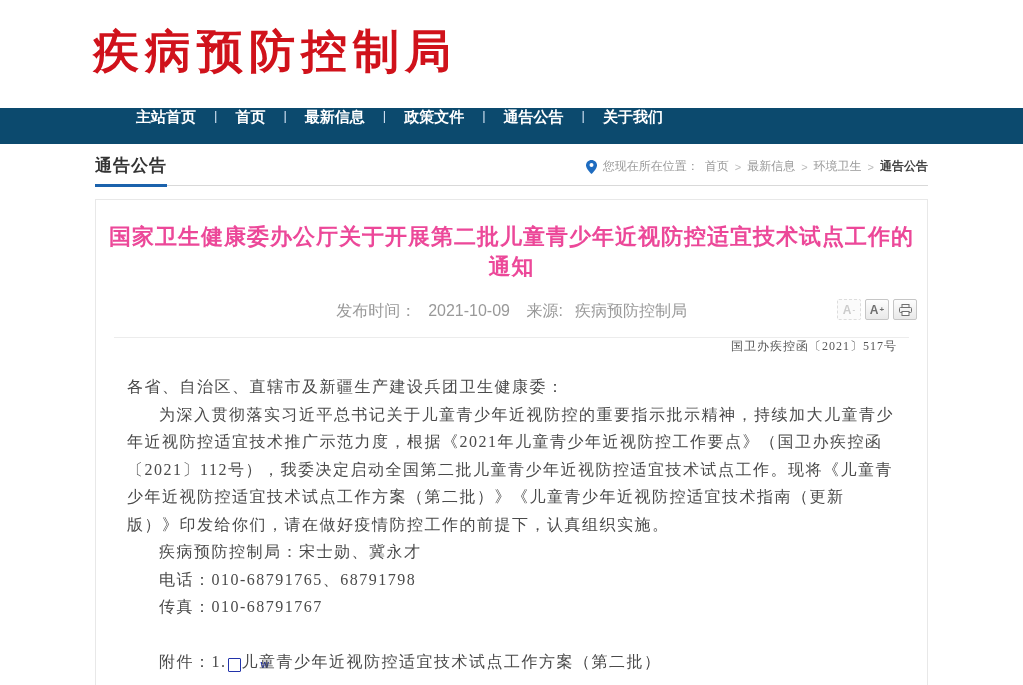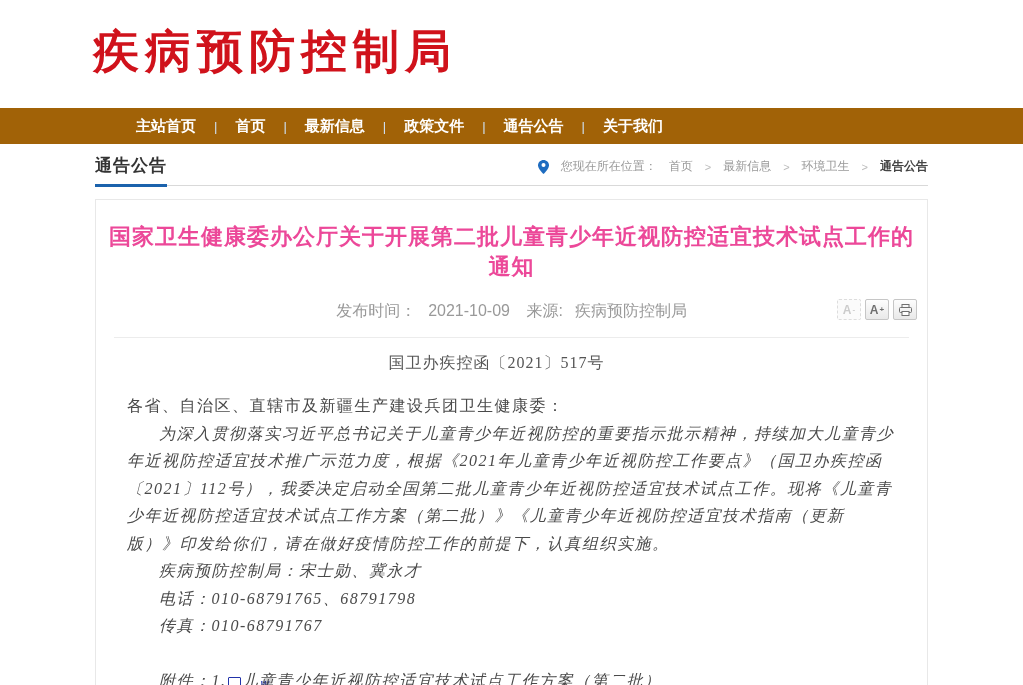--- a/index.html
+++ b/index.html
@@ -5,33 +5,33 @@
   * { margin:0; padding:0; box-sizing:border-box; }
   html,body { width:1023px; height:685px; overflow:hidden; background:#fff;
     font-family:"Liberation Sans","DejaVu Sans",sans-serif; }
 
   
   .header { height:108px; background:#fff; }
   .logo { display:inline-block; margin:26px 0 0 93px; font-size:46px; font-weight:bold;
     color:#d0121b; letter-spacing:6px; line-height:1.1; cursor:pointer; }
 
   
-  .navbar { height:36px; background:#a16207; display:flex; align-items:center;
+  .navbar { height:36px; background:#0c4a6e; display:flex; 
     padding-left:118px; }
   .nav-item { color:#fff; font-size:15px; font-weight:bold; padding:0 18px;
     white-space:nowrap; cursor:pointer; }
   .nav-sep { color:#cfe0f2; font-size:13px; font-weight:normal; }
 
   
   .section-row { width:833px; margin:10px auto 4px; border-bottom:1px solid #d9d9d9;
     display:flex; justify-content:space-between; align-items:flex-end; height:32px; }
   .section-title { font-size:17px; font-weight:bold; color:#333; letter-spacing:1px;
     border-bottom:3px solid #1b62ac; padding-bottom:7px; margin-bottom:-2px; }
   .breadcrumb { font-size:12px; color:#999; padding-bottom:10px; display:flex;
-    align-items:center; gap:12px; }
+    align-items:center; gap:6px; }
   .crumb { color:#999; cursor:pointer; }
   .crumb.current { color:#444; font-weight:bold; cursor:default; }
   .crumb-sep { color:#bbb; font-size:11px; }
   .pin { width:11px; height:14px; display:inline-block; }
 
   
   .content-box { width:833px; margin:13px auto 0; border:1px solid #e8e8e8;
     min-height:520px; position:relative; background:#fff; }
   .article-title { margin-top:22px; padding:0 10px; text-align:center; color:#ec4899;
     font-size:22px; font-weight:bold; letter-spacing:1px; }
@@ -41,26 +41,26 @@
   .toolbar { position:absolute; right:10px; top:0; display:flex; gap:4px; }
   .tbtn { width:24px; height:21px; border:1px solid #c6c6c6; border-radius:2px;
     background:linear-gradient(#fdfdfd,#e9e9e9); color:#6f6f6f; font-size:12px;
     display:flex; align-items:center; justify-content:center; cursor:pointer;
     font-weight:bold; line-height:1; }
   .tbtn sup { font-size:8px; margin-left:1px; }
   .tbtn.disabled { border:1px dashed #ddd; background:#fbfbfb; color:#ccc; cursor:default; }
   .divider { border-top:1px solid #ececec; margin:14px 18px 0; }
 
   
-  .doc-number { text-align:center; padding-right:30px; margin-top:15px;
-    font-family:"Liberation Serif","DejaVu Serif",serif; font-size:16px; color:#555;
+  .doc-number { text-align:right; padding-right:30px; 
+    font-family:"Liberation Serif","DejaVu Serif",serif; font-size:12px; color:#555;
     letter-spacing:1px; }
   .doc-body { padding:18px 31px 0; font-family:"Liberation Serif","DejaVu Serif",serif;
     font-size:16px; color:#4a4a4a; line-height:27.5px; letter-spacing:1.5px; }
-  .doc-body p.indent { text-indent:2em;font-style:italic; }
+  .doc-body p.indent { text-indent:2em; }
   .attachments { margin-top:27px; }
   .doc-icon { display:inline-block; width:13px; height:14px; border:1px solid #2233aa;
     color:#2233aa; background:#fff; font-size:9px; font-weight:bold; text-align:center;
     line-height:13px; letter-spacing:0; vertical-align:-1px; margin:0 1px;
     font-family:"Liberation Sans",sans-serif; border-radius:1px; }
   .attach-link { cursor:pointer; }
 </style>
 </head>
 <body>
 

